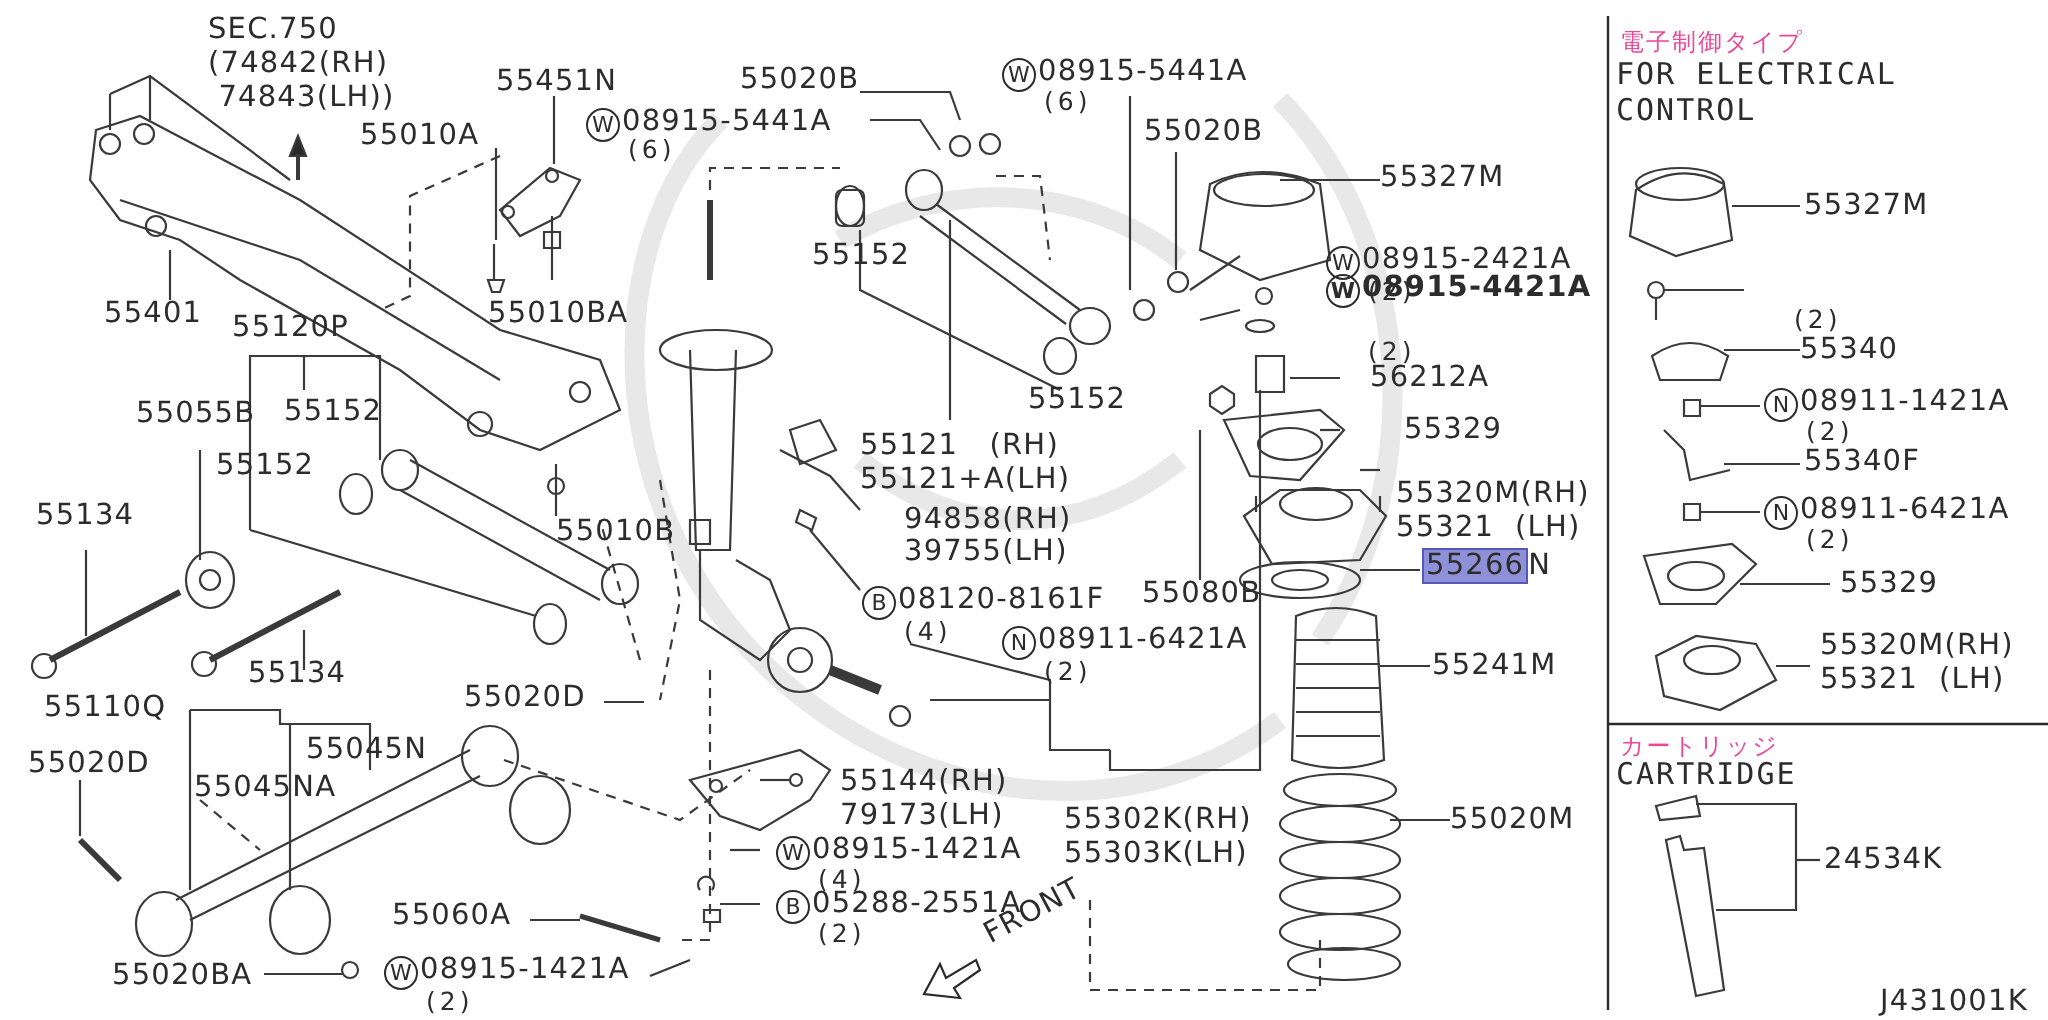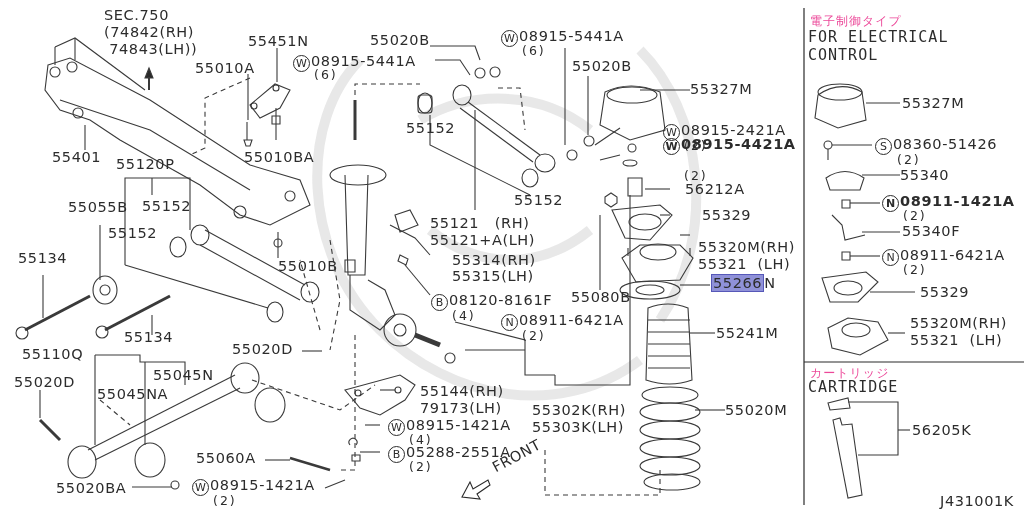--- a/index.html
+++ b/index.html
@@ -254,21 +254,21 @@
   <g>
     <path d="M462 497 L470 482 L473 489 L488 480 L490 485 L477 494 L480 499 Z" stroke="#2a2a2a"></path>
   </g>
 </svg>
 
 <div class="lbl" style="left:104px;top:8px;">SEC.750</div>
 <div class="lbl" style="left:104px;top:25px;">(74842(RH)</div>
 <div class="lbl" style="left:104px;top:42px;"> 74843(LH))</div>
 
 <div class="lbl" style="left:248px;top:34px;">55451N</div>
-<div class="lbl" style="left:195px;top:61px;">55010A</div>
+<div class="lbl" style="left:180px;top:61px;">55010A</div>
 <div class="lbl" style="left:52px;top:150px;">55401</div>
 <div class="lbl" style="left:244px;top:150px;">55010BA</div>
 <div class="lbl" style="left:116px;top:157px;">55120P</div>
 <div class="lbl" style="left:50px;top:200px;margin-left:18px;">55055B</div>
 <div class="lbl" style="left:142px;top:199px;">55152</div>
 <div class="lbl" style="left:108px;top:226px;">55152</div>
 <div class="lbl" style="left:18px;top:251px;">55134</div>
 <div class="lbl" style="left:124px;top:330px;">55134</div>
 <div class="lbl" style="left:278px;top:259px;">55010B</div>
 <div class="lbl" style="left:22px;top:347px;">55110Q</div>
@@ -284,22 +284,22 @@
 <div class="lbl" style="left:370px;top:33px;">55020B</div>
 <div class="lbl" style="left:293px;top:54px;"><span class="circ">W</span><span>08915-5441A</span></div>
 <div class="qty" style="left:314px;top:68px;">(6)</div>
 <div class="lbl" style="left:501px;top:29px;"><span class="circ">W</span><span>08915-5441A</span></div>
 <div class="qty" style="left:522px;top:44px;">(6)</div>
 <div class="lbl" style="left:572px;top:59px;">55020B</div>
 <div class="lbl" style="left:406px;top:121px;">55152</div>
 <div class="lbl" style="left:514px;top:193px;">55152</div>
 <div class="lbl" style="left:430px;top:216px;">55121   (RH)</div>
 <div class="lbl" style="left:430px;top:233px;">55121+A(LH)</div>
-<div class="lbl" style="left:452px;top:253px;">55314(RH)</div>
-<div class="lbl" style="left:452px;top:269px;">55315(LH)</div>
+<div class="lbl" style="left:452px;top:253px;">94858(RH)</div>
+<div class="lbl" style="left:452px;top:269px;">39755(LH)</div>
 <div class="lbl" style="left:431px;top:293px;"><span class="circ">B</span><span>08120-8161F</span></div>
 <div class="qty" style="left:452px;top:309px;">(4)</div>
 <div class="lbl" style="left:501px;top:313px;"><span class="circ">N</span><span>08911-6421A</span></div>
 <div class="qty" style="left:522px;top:329px;">(2)</div>
 <div class="lbl" style="left:420px;top:384px;">55144(RH)</div>
 <div class="lbl" style="left:420px;top:401px;">79173(LH)</div>
 <div class="lbl" style="left:388px;top:418px;"><span class="circ">W</span><span>08915-1421A</span></div>
 <div class="qty" style="left:409px;top:433px;">(4)</div>
 <div class="lbl" style="left:388px;top:445px;"><span class="circ">B</span><span>05288-2551A</span></div>
 <div class="qty" style="left:409px;top:460px;">(2)</div>
@@ -320,31 +320,30 @@
 <div class="lbl" style="left:716px;top:326px;">55241M</div>
 <div class="lbl" style="left:725px;top:403px;">55020M</div>
 
 <div class="lbl" style="left:490px;top:462px;transform:rotate(-28deg);transform-origin:left top;">FRONT</div>
 
 <div class="jp" style="left:810px;top:13px;">電子制御タイプ</div>
 <div class="hdr" style="left:808px;top:28px;">FOR ELECTRICAL</div>
 <div class="hdr" style="left:808px;top:46px;">CONTROL</div>
 
 <div class="lbl" style="left:902px;top:96px;">55327M</div>
-<div class="lbl" style="left:875px;top:137px;"><span class="circ">S</span><span>08360-51426</span></div>
 <div class="qty" style="left:897px;top:153px;">(2)</div>
 <div class="lbl" style="left:900px;top:168px;">55340</div>
-<div class="lbl" style="left:882px;top:194px;font-weight:bold;"><span class="circ">N</span><span>08911-1421A</span></div>
+<div class="lbl" style="left:882px;top:194px;"><span class="circ">N</span><span>08911-1421A</span></div>
 <div class="qty" style="left:903px;top:209px;">(2)</div>
 <div class="lbl" style="left:902px;top:224px;">55340F</div>
 <div class="lbl" style="left:882px;top:248px;"><span class="circ">N</span><span>08911-6421A</span></div>
 <div class="qty" style="left:903px;top:263px;">(2)</div>
 <div class="lbl" style="left:920px;top:285px;">55329</div>
 <div class="lbl" style="left:910px;top:316px;">55320M(RH)</div>
 <div class="lbl" style="left:910px;top:333px;">55321  (LH)</div>
 
 <div class="jp" style="left:810px;top:365px;">カートリッジ</div>
 <div class="hdr" style="left:808px;top:378px;">CARTRIDGE</div>
-<div class="lbl" style="left:912px;top:423px;">56205K</div>
+<div class="lbl" style="left:912px;top:423px;">24534K</div>
 
 <div class="lbl" style="left:940px;top:494px;">J431001K</div>
 
 </div>
 
 </body></html>

